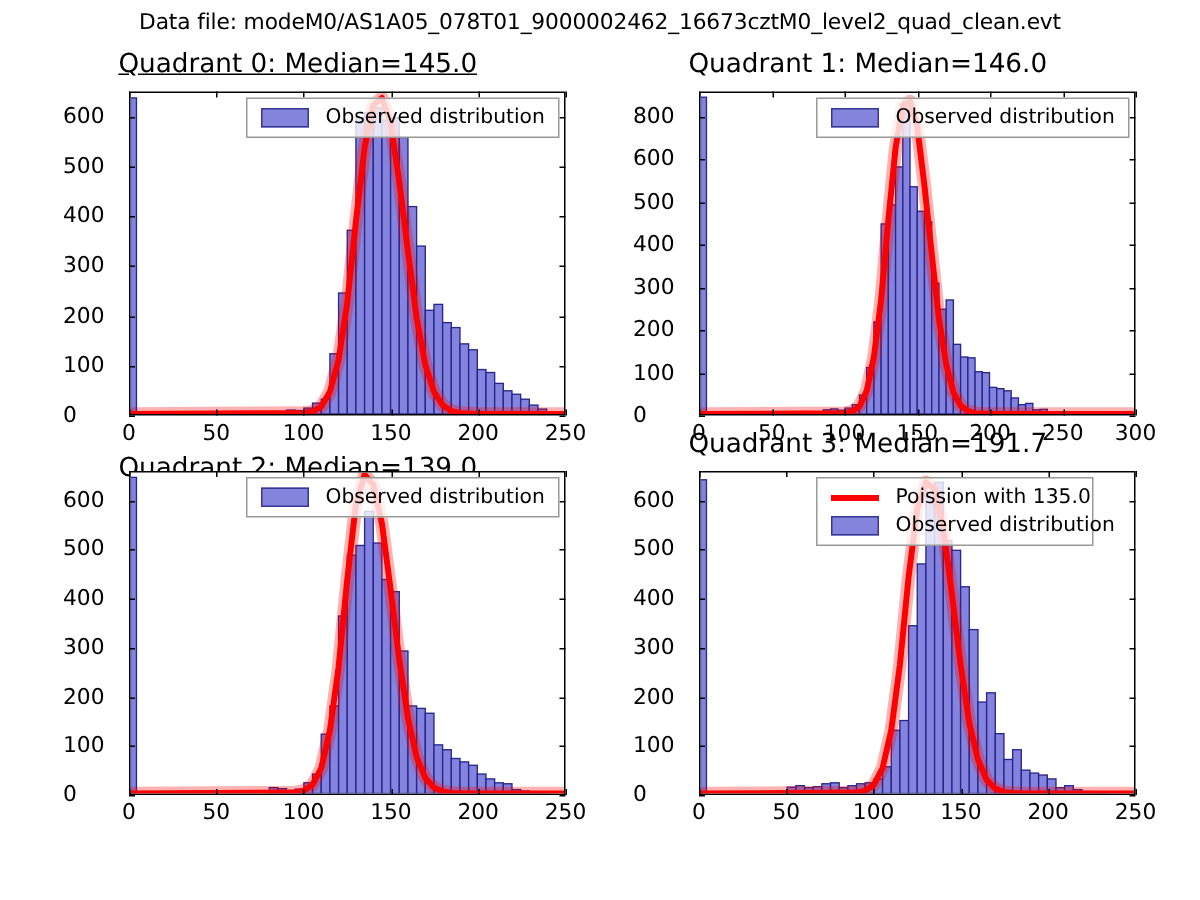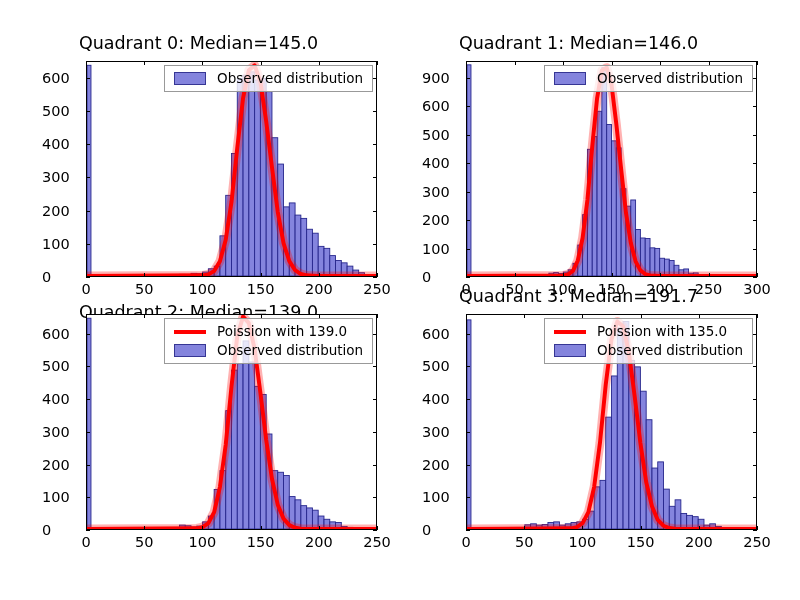--- a/index.html
+++ b/index.html
@@ -83,23 +83,24 @@
     box-sizing:border-box;
     opacity:0.92;
   }
   .legend-text{font-size:13.5px;color:#000;line-height:1;}
 </style>
 </head>
 <body>
 
 <div id="figure">
 
+  <div class="suptitle">Data file: modeM0/AS1A05_078T01_9000002462_16673cztM0_level2_quad_clean.evt</div>
 
   <div class="panel" style="left: 20px; top: 33px; width: 357px; height: 270px;">
-    <div class="panel-title" style="top:0px;">Quadrant 0: Median=145.0</div>
+    <div class="panel-title" style="top:0px;text-decoration:underline;">Quadrant 0: Median=145.0</div>
   </div>
 
   <div class="panel" style="left: 400px; top: 33px; width: 357px; height: 270px;">
     <div class="panel-title" style="top:0px;">Quadrant 1: Median=146.0</div>
   </div>
 
   <div class="panel" style="left: 20px; top: 286px; width: 357px; height: 270px;">
     <div class="panel-title" style="top:16px;">Quadrant 2: Median=139.0</div>
   </div>
 
@@ -280,21 +281,21 @@
     <div class="tick-h" style="left: 753px; top: 163.316px; width: 4px;"></div>
     <div class="ylabel" style="left: 422px; width: 38px; top: 163.316px;">400</div>
     <div class="tick-h" style="left: 466px; top: 134.895px; width: 4px;"></div>
     <div class="tick-h" style="left: 753px; top: 134.895px; width: 4px;"></div>
     <div class="ylabel" style="left: 422px; width: 38px; top: 134.895px;">500</div>
     <div class="tick-h" style="left: 466px; top: 106.474px; width: 4px;"></div>
     <div class="tick-h" style="left: 753px; top: 106.474px; width: 4px;"></div>
     <div class="ylabel" style="left: 422px; width: 38px; top: 106.474px;">600</div>
     <div class="tick-h" style="left: 466px; top: 78.0526px; width: 4px;"></div>
     <div class="tick-h" style="left: 753px; top: 78.0526px; width: 4px;"></div>
-    <div class="ylabel" style="left: 422px; width: 38px; top: 78.0526px;">900</div>
+    <div class="ylabel" style="left: 422px; width: 38px; top: 78.0526px;">800</div>
     <div class="legend" style="left: 544px; top: 65px; width: 209px;">
       <div class="legend-row">
         <span class="legend-swatch-wrap">
           <span class="sw-patch"></span>
         </span>
         <span class="legend-text">Observed distribution</span>
       </div>
     </div>
     <div class="axes" style="left: 86px; top: 314px; width: 291px; height: 216px;">
       <svg class="plotsvg" viewBox="0 0 291 216" preserveAspectRatio="none">
@@ -370,26 +371,20 @@
     <div class="tick-h" style="left: 86px; top: 399.091px; width: 4px;"></div>
     <div class="tick-h" style="left: 373px; top: 399.091px; width: 4px;"></div>
     <div class="ylabel" style="left: 42px; width: 38px; top: 399.091px;">400</div>
     <div class="tick-h" style="left: 86px; top: 366.364px; width: 4px;"></div>
     <div class="tick-h" style="left: 373px; top: 366.364px; width: 4px;"></div>
     <div class="ylabel" style="left: 42px; width: 38px; top: 366.364px;">500</div>
     <div class="tick-h" style="left: 86px; top: 333.636px; width: 4px;"></div>
     <div class="tick-h" style="left: 373px; top: 333.636px; width: 4px;"></div>
     <div class="ylabel" style="left: 42px; width: 38px; top: 333.636px;">600</div>
     <div class="legend" style="left: 164px; top: 318px; width: 209px;">
-      <div class="legend-row">
-        <span class="legend-swatch-wrap">
-          <span class="sw-line"></span>
-        </span>
-        <span class="legend-text">Poission with 139.0</span>
-      </div>
       <div class="legend-row">
         <span class="legend-swatch-wrap">
           <span class="sw-patch"></span>
         </span>
         <span class="legend-text">Observed distribution</span>
       </div>
     </div>
     <div class="axes" style="left: 466px; top: 314px; width: 291px; height: 216px;">
       <svg class="plotsvg" viewBox="0 0 291 216" preserveAspectRatio="none">
         <g>
@@ -468,21 +463,21 @@
     <div class="ylabel" style="left: 422px; width: 38px; top: 431.818px;">300</div>
     <div class="tick-h" style="left: 466px; top: 399.091px; width: 4px;"></div>
     <div class="tick-h" style="left: 753px; top: 399.091px; width: 4px;"></div>
     <div class="ylabel" style="left: 422px; width: 38px; top: 399.091px;">400</div>
     <div class="tick-h" style="left: 466px; top: 366.364px; width: 4px;"></div>
     <div class="tick-h" style="left: 753px; top: 366.364px; width: 4px;"></div>
     <div class="ylabel" style="left: 422px; width: 38px; top: 366.364px;">500</div>
     <div class="tick-h" style="left: 466px; top: 333.636px; width: 4px;"></div>
     <div class="tick-h" style="left: 753px; top: 333.636px; width: 4px;"></div>
     <div class="ylabel" style="left: 422px; width: 38px; top: 333.636px;">600</div>
-    <div class="legend" style="left: 544px; top: 318px; width: 209px;">
+    <div class="legend" style="left: 544px; top: 318px; width: 185px;">
       <div class="legend-row">
         <span class="legend-swatch-wrap">
           <span class="sw-line"></span>
         </span>
         <span class="legend-text">Poission with 135.0</span>
       </div>
       <div class="legend-row">
         <span class="legend-swatch-wrap">
           <span class="sw-patch"></span>
         </span>

